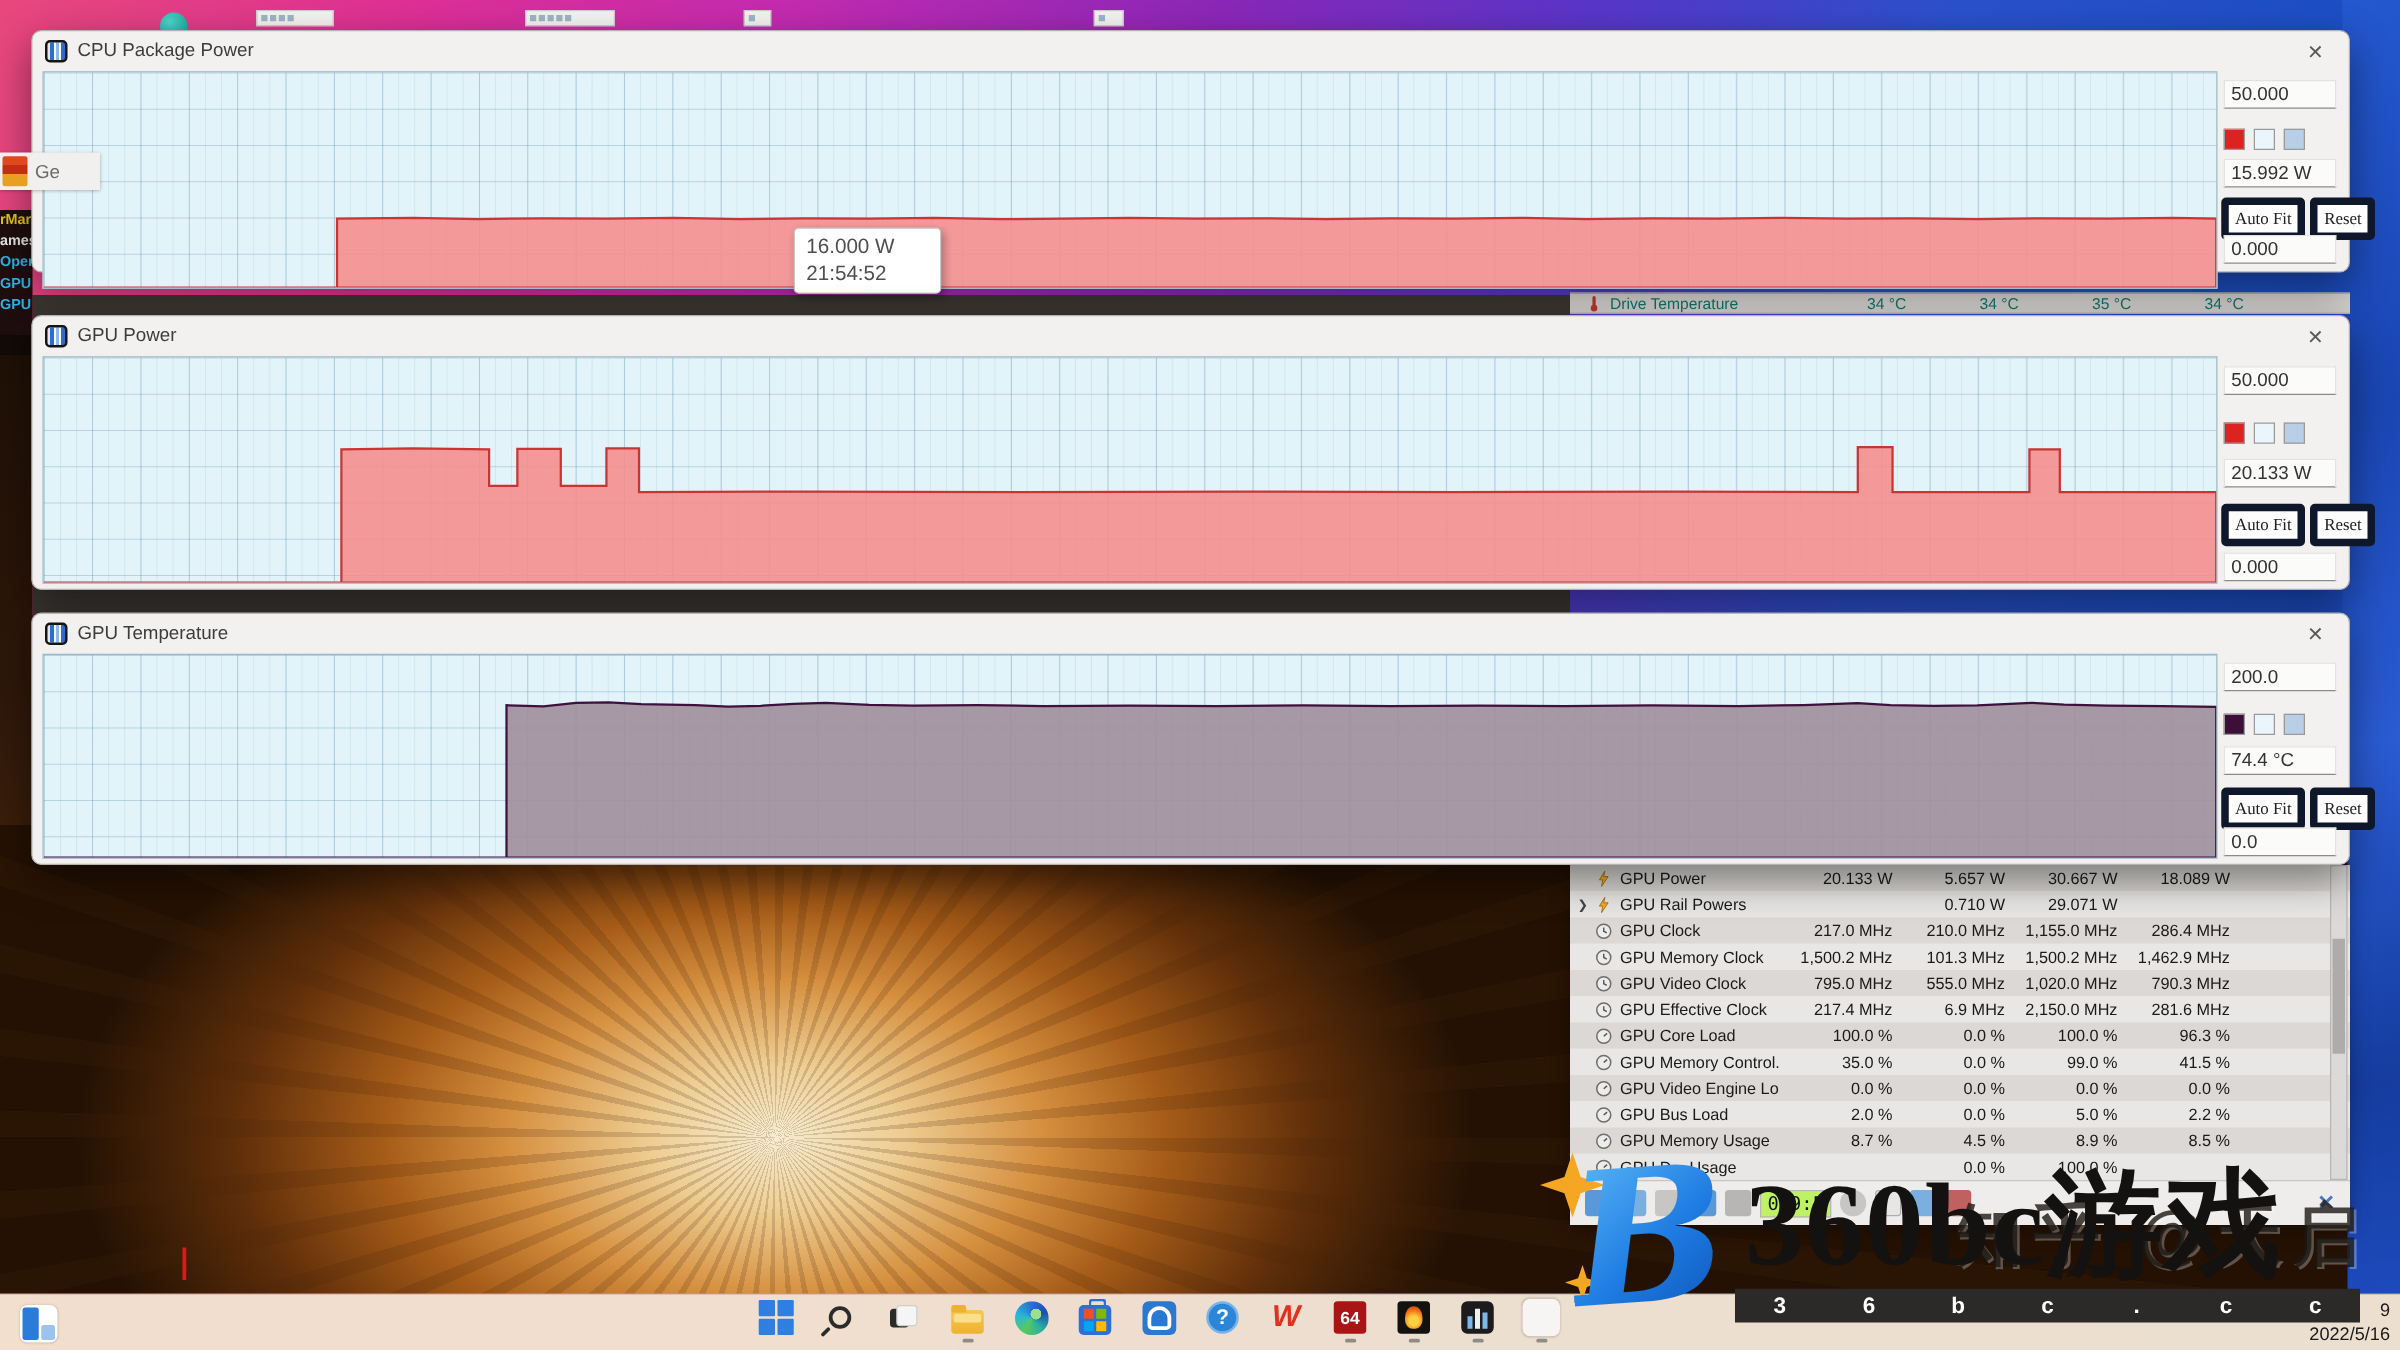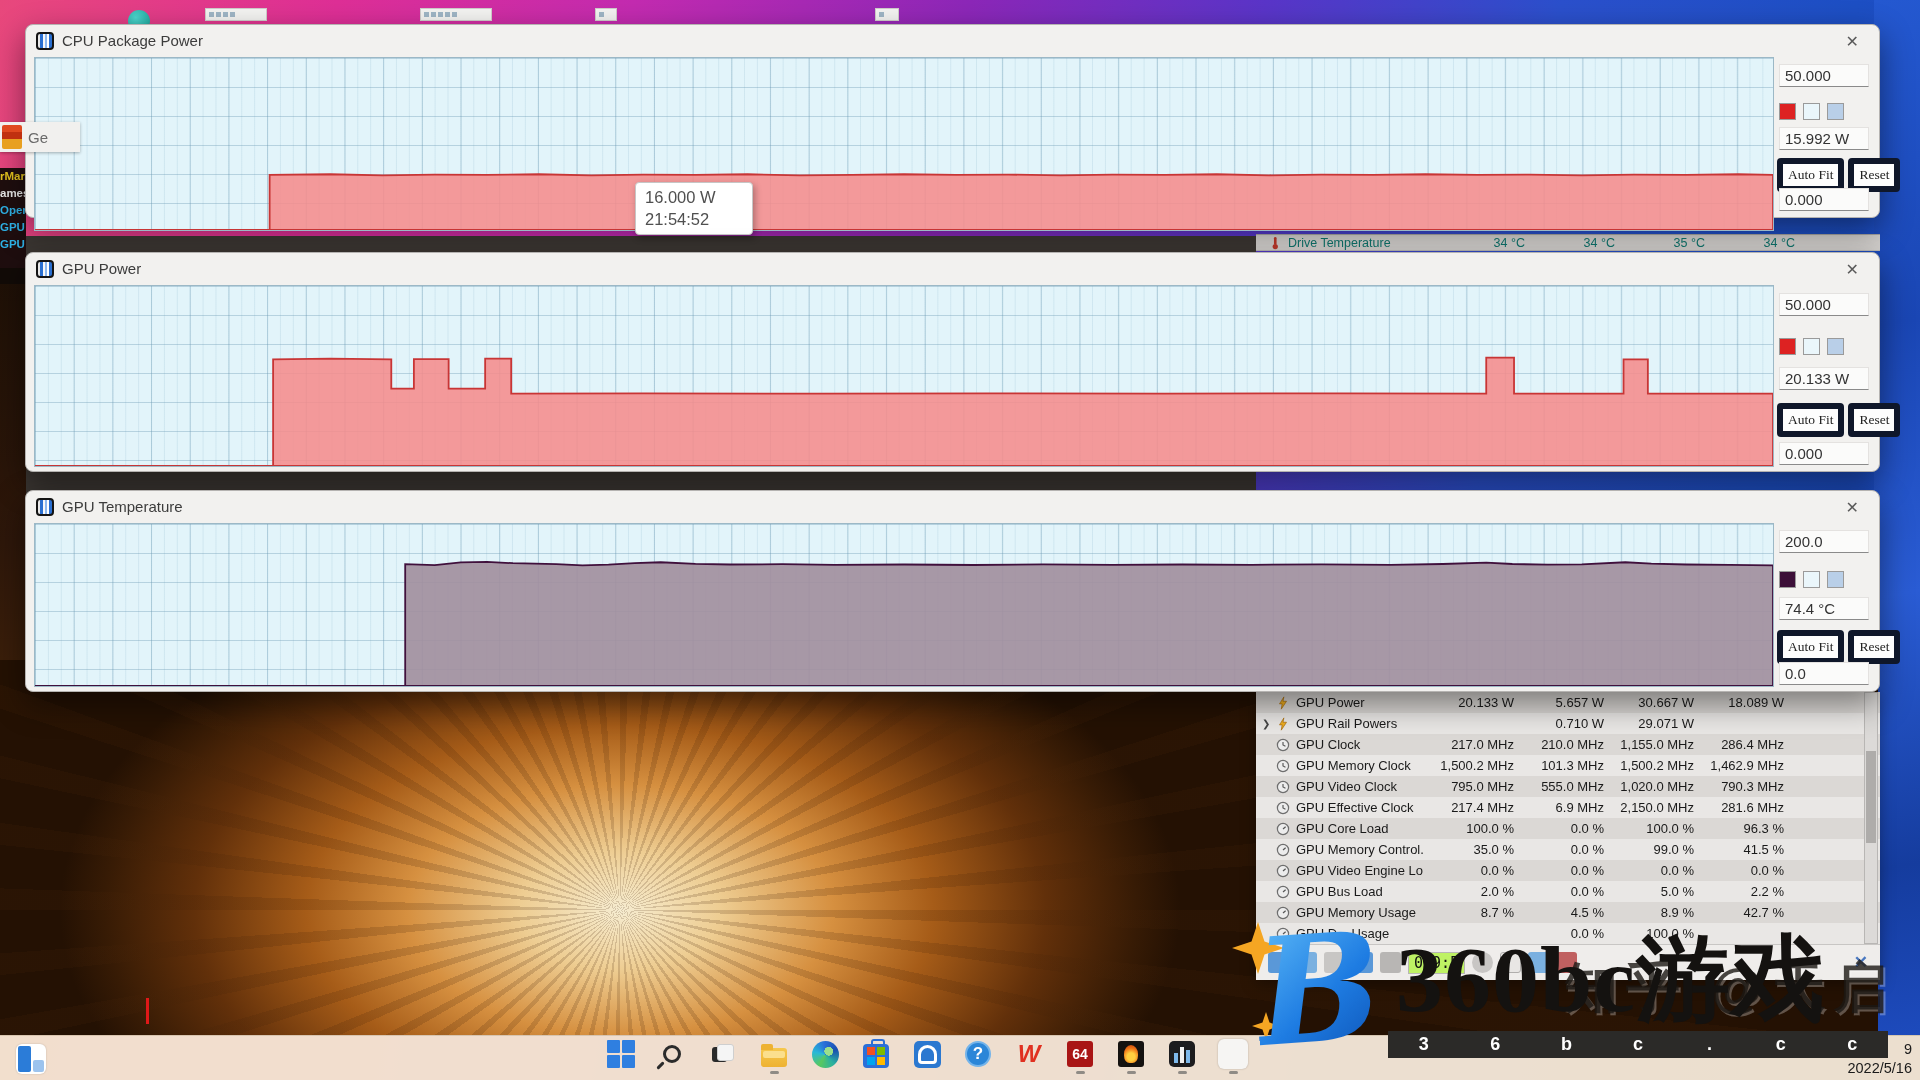--- a/index.html
+++ b/index.html
@@ -360,21 +360,21 @@
           <span class="ricon">
             <svg viewBox="0 0 16 16">
               <circle cx="8" cy="8" r="6.4" fill="#ececec" stroke="#6e6e6e" stroke-width="1.4"></circle>
               <path d="M8 8 L11 5.4" stroke="#555" stroke-width="1.4"></path>
             </svg>
           </span>
           <span class="lbl">GPU Memory Usage</span>
           <span class="val">8.7 %</span>
           <span class="val">4.5 %</span>
           <span class="val">8.9 %</span>
-          <span class="val">42.7 %</span>
+          <span class="val">8.5 %</span>
         </div>
         <div class="srow">
           <span class="expander"></span>
           <span class="ricon">
             <svg viewBox="0 0 16 16">
               <circle cx="8" cy="8" r="6.4" fill="#ececec" stroke="#6e6e6e" stroke-width="1.4"></circle>
               <path d="M8 8 L11 5.4" stroke="#555" stroke-width="1.4"></path>
             </svg>
           </span>
           <span class="lbl">GPU D... Usage</span>

